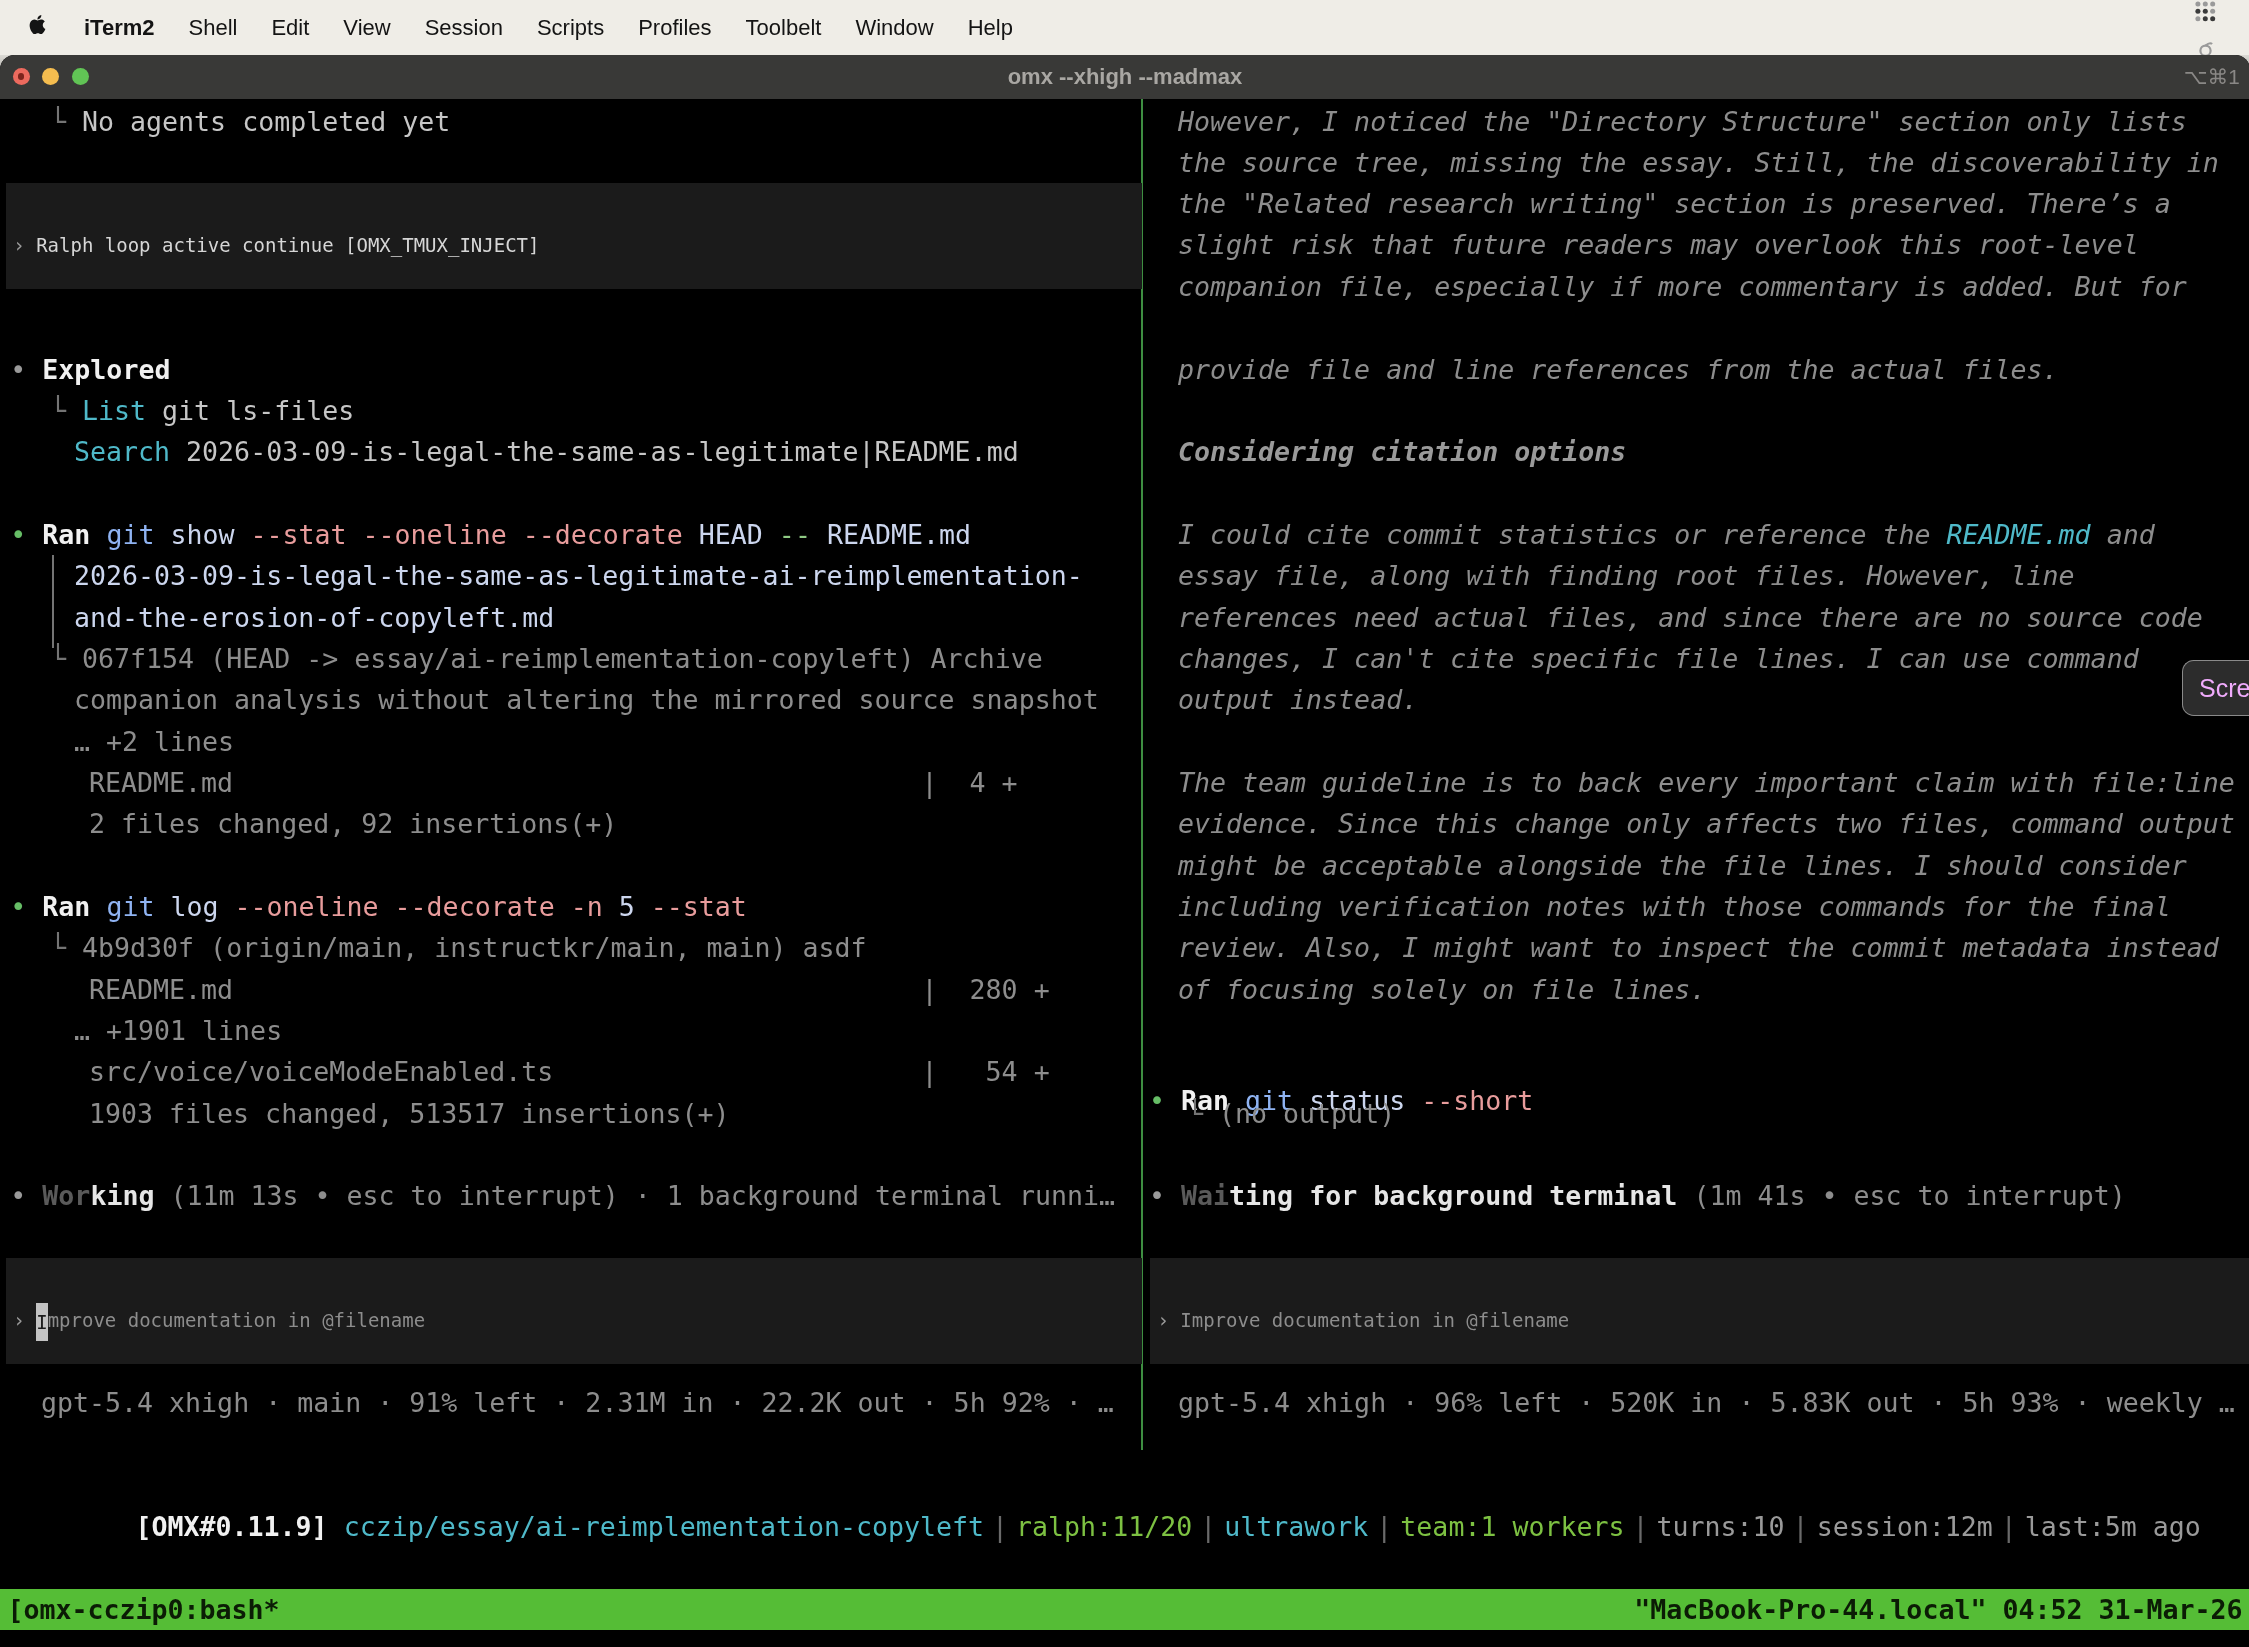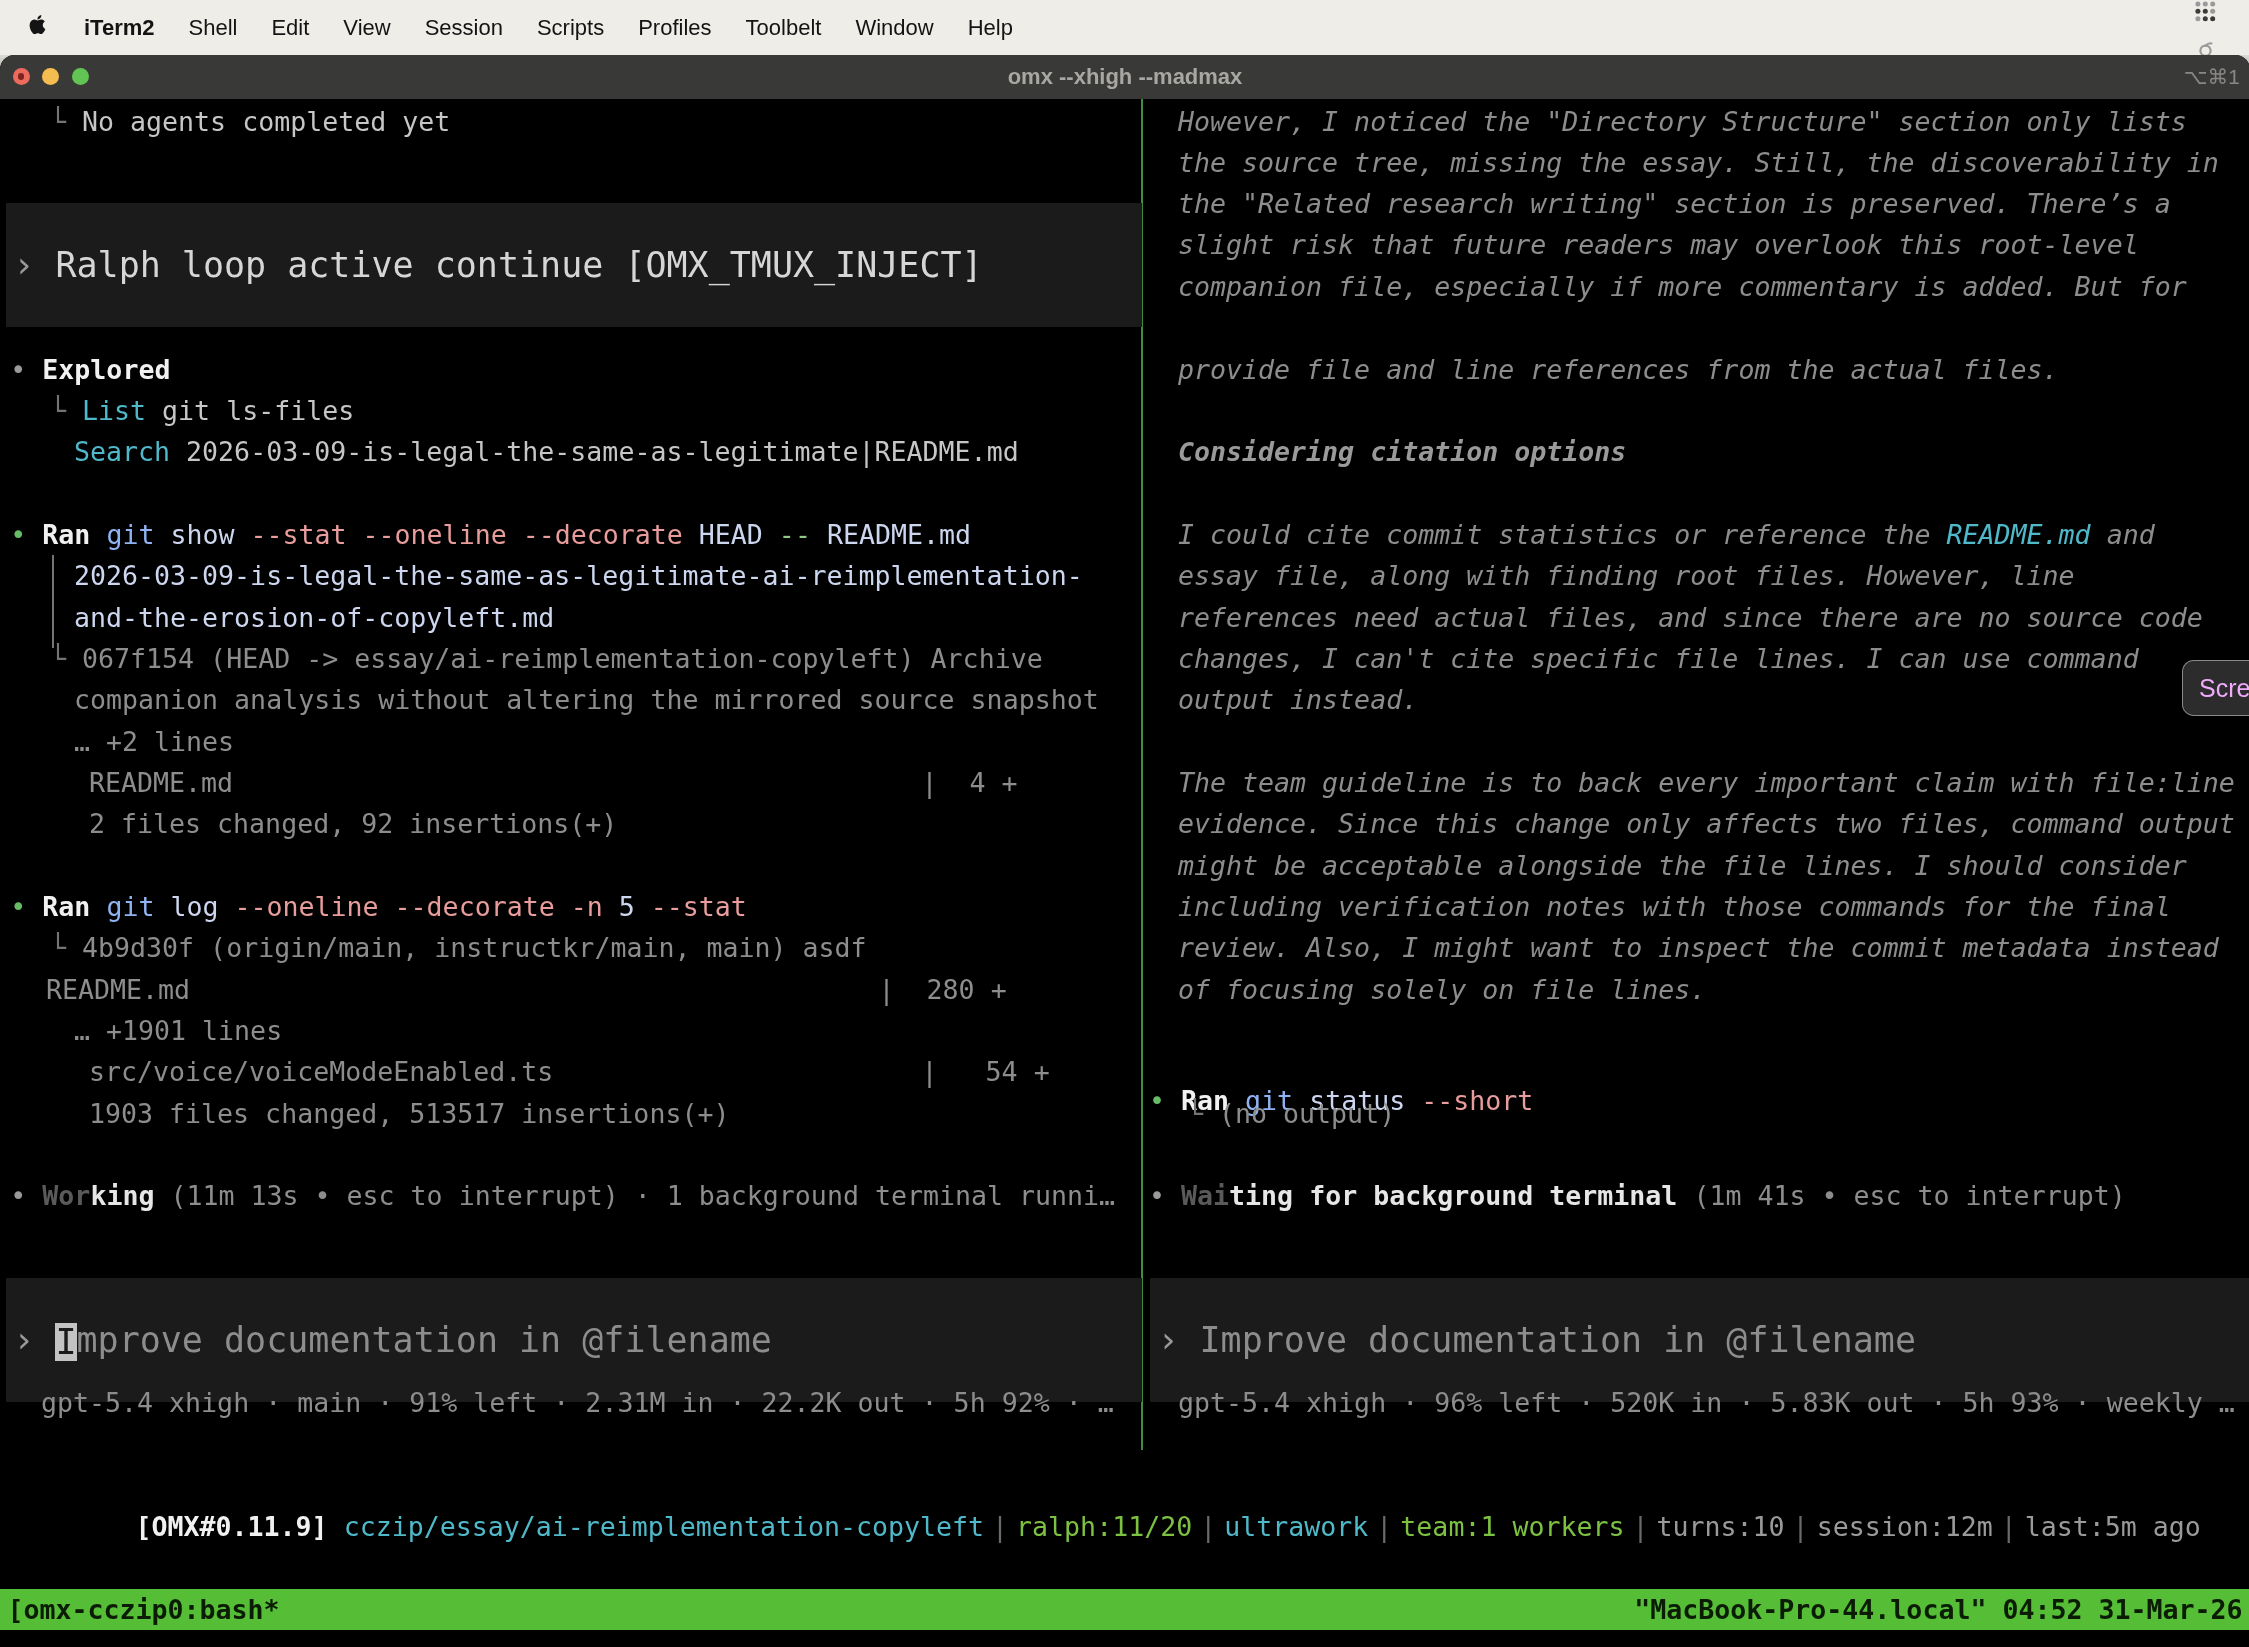--- a/index.html
+++ b/index.html
@@ -31,21 +31,21 @@
     font-family:"Liberation Sans",sans-serif;font-size:22px;font-weight:700;color:#a9a7a3;}
   .wshort{position:absolute;top:0;right:10.3px;height:44px;line-height:44px;
     font-family:"Liberation Sans",sans-serif;font-size:20.7px;color:#8a8886;}
   
   .term{position:absolute;top:44px;left:0;right:0;bottom:0;background:#000;}
   .ln{position:absolute;height:41px;line-height:41px;font-size:26.6px;white-space:pre;color:#c6c6c6;}
   .lft{left:0;width:1141px;box-sizing:border-box;}
   .rln{left:1146px;width:1104px;box-sizing:border-box;padding-left:32px;}
   .divider{position:absolute;left:1141px;top:0;width:2.2px;height:1351px;background:#3e8e41;}
   .vconn{position:absolute;left:52px;top:456px;width:1.5px;height:93px;background:#747474;}
-  .inbox{position:absolute;height:124px;background:#1b1b1b;font-size:35px;line-height:124px;white-space:pre;margin-top:20px;}
+  .inbox{position:absolute;height:106px;background:#1b1b1b;font-size:19px;line-height:124px;white-space:pre;}
   .gray{color:#8d8d8d;} .lgray{color:#c6c6c6;} .white{color:#f1f1f1;font-weight:bold;}
   .cyan{color:#4fb9c9;} .blue{color:#8fb3f2;} .pink{color:#e89c9c;} .pale{color:#ccd6ee;}
   .grn{color:#8fca84;} .bg{color:#66bd66;} .bgr{color:#9a9a9a;} .corner{color:#747474;}
   .it{font-style:italic;} .bit{font-style:italic;font-weight:bold;color:#9a9a9a;}
   .dim{color:#5a5a5a;font-weight:bold;} .bright{color:#e6e6e6;font-weight:bold;}
   .cursor{display:inline-block;height:38px;line-height:38px;vertical-align:middle;background:#c3c3c3;color:#1b1b1b;}
   .sep{color:#6a6a6a;padding:0 8px;}
   .rgreen{color:#7dc142;}
   .tmux{position:absolute;left:0;width:2250px;height:41px;background:#55bd36;color:#0b1c05;
     font-size:26.6px;line-height:41px;font-weight:bold;display:flex;justify-content:space-between;
@@ -183,21 +183,21 @@
       <div class="ln lft pale" style="top:456px;padding-left:74px;">2026-03-09-is-legal-the-same-as-legitimate-ai-reimplementation-</div>
       <div class="ln lft pale" style="top:498px;padding-left:74px;">and-the-erosion-of-copyleft.md</div>
       <div class="ln lft" style="top:539px;padding-left:50px;"><span class="corner">└ </span><span class="gray">067f154 (HEAD -&gt; essay/ai-reimplementation-copyleft) Archive</span></div>
       <div class="ln lft gray" style="top:580px;padding-left:74px;">companion analysis without altering the mirrored source snapshot</div>
       <div class="ln lft gray" style="top:622px;padding-left:74px;">… +2 lines</div>
       <div class="ln lft gray" style="top:663px;padding-left:89px;">README.md                                           |  4 +</div>
       <div class="ln lft gray" style="top:704px;padding-left:89px;">2 files changed, 92 insertions(+)</div>
 
       <div class="ln lft" style="top:787px;padding-left:10.3px;"><span class="bg">• </span><span class="white">Ran</span><span class="blue"> git</span><span class="pale"> log</span><span class="pink"> --oneline --decorate</span><span class="pink"> -n</span><span class="pale"> 5</span><span class="pink"> --stat</span></div>
       <div class="ln lft" style="top:828px;padding-left:50px;"><span class="corner">└ </span><span class="gray">4b9d30f (origin/main, instructkr/main, main) asdf</span></div>
-      <div class="ln lft gray" style="top:870px;padding-left:46px;">README.md                                           |  280 +</div>
+      <div class="ln lft gray" style="top:870px;padding-left:89px;">README.md                                           |  280 +</div>
       <div class="ln lft gray" style="top:911px;padding-left:74px;">… +1901 lines</div>
       <div class="ln lft gray" style="top:952px;padding-left:89px;">src/voice/voiceModeEnabled.ts                       |   54 +</div>
       <div class="ln lft gray" style="top:994px;padding-left:89px;">1903 files changed, 513517 insertions(+)</div>
 
       <div class="ln lft" style="top:1076px;padding-left:10.3px;"><span class="bgr">• </span><span class="dim">Wor</span><span class="bright">king</span><span class="gray"> (11m 13s • esc to interrupt) · 1 background terminal runni…</span></div>
 
       <div class="inbox" style="top:1159px;left:5.9px;width:1129px;padding-left:7.4px;"><span class="bgr">› </span><span class="cursor">I</span><span class="gray">mprove documentation in @filename</span></div>
       <div class="ln lft gray" style="top:1283px;padding-left:41px;">gpt-5.4 xhigh · main · 91% left · 2.31M in · 22.2K out · 5h 92% · …</div>
 
       <div class="ln rln gray it" style="top:1.5px;">However, I noticed the "Directory Structure" section only lists</div>

